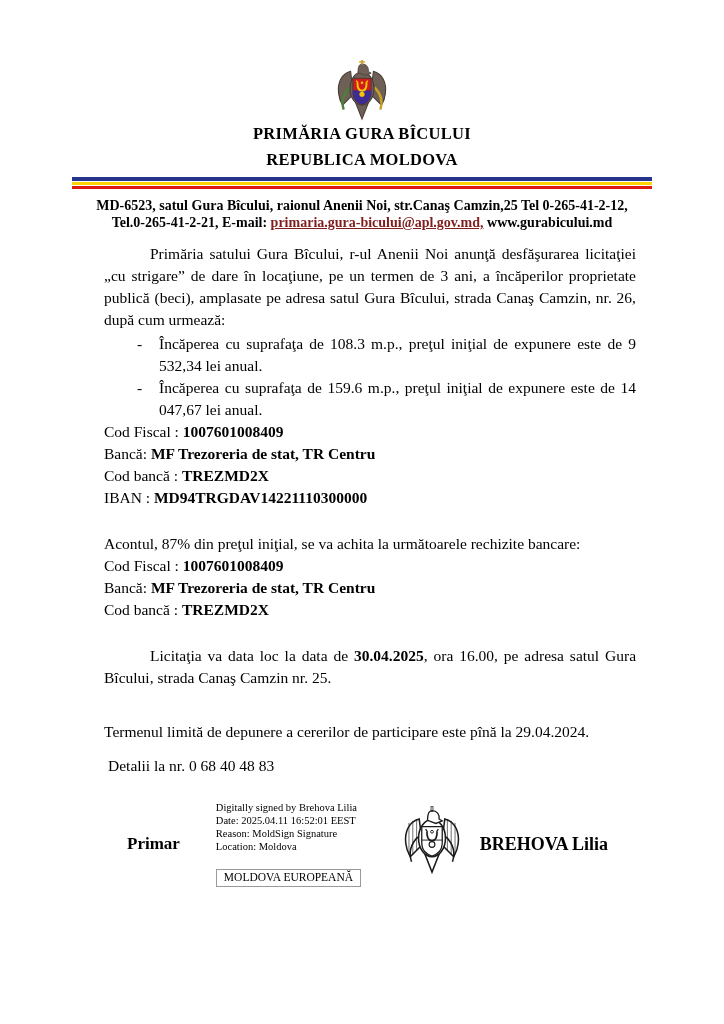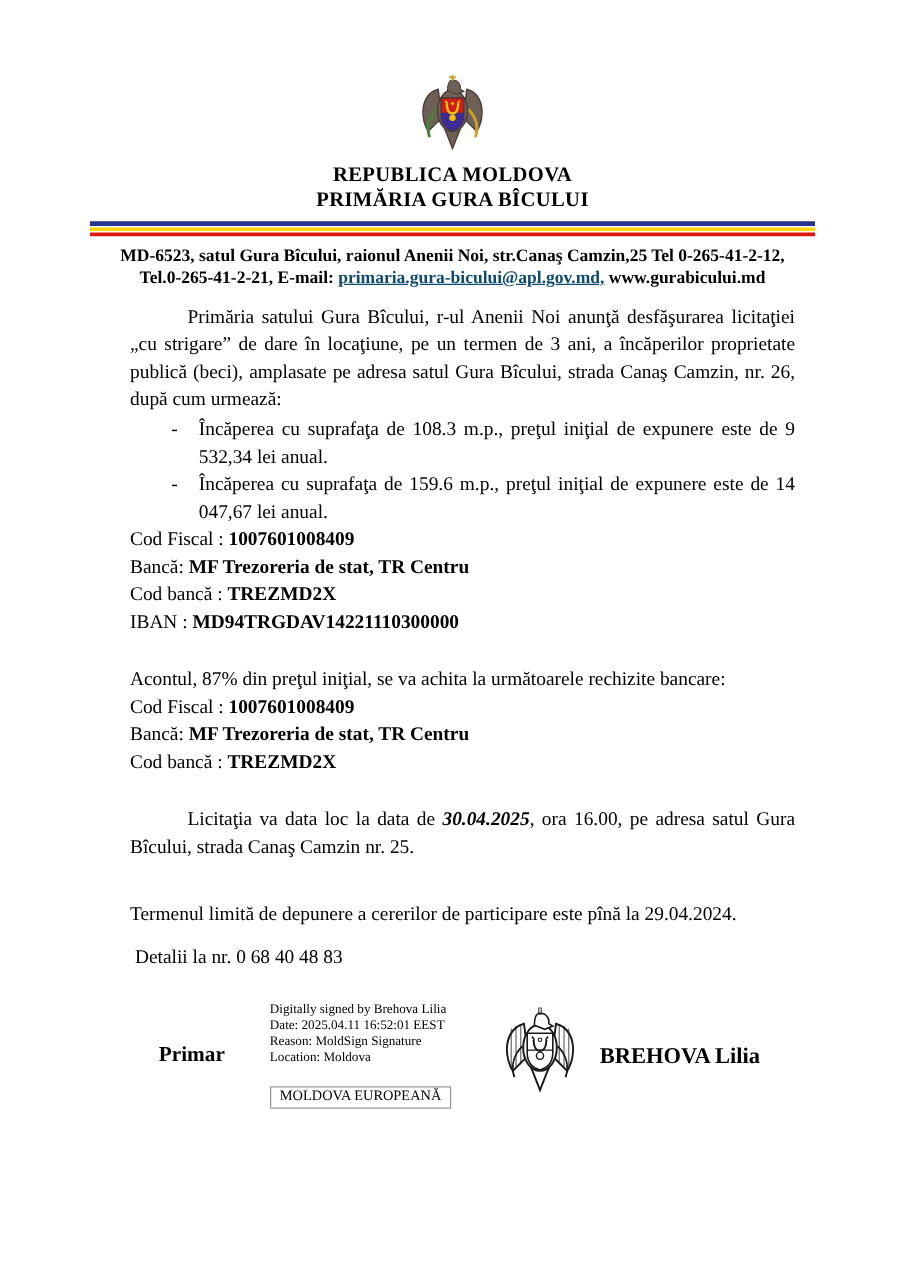--- a/index.html
+++ b/index.html
@@ -17,37 +17,37 @@
   .coat-wrap { display:flex; justify-content:center; }
   .head-line { font-weight:bold; font-size:16.5px; line-height:20px; letter-spacing:0.3px; }
   .head-line.first { margin-top:6px; }
   .flag-divider { width:580px; margin:7px auto 0; }
   .stripe { width:100%; }
   .stripe.blue   { height:4px; background:#26348B; }
   .stripe.gapln  { height:1px; background:#ffffff; }
   .stripe.yellow { height:3px; background:#FFD400; }
   .stripe.red    { height:3px; background:#E0180F; }
   .address-block { margin-top:8px; font-weight:bold; font-size:14px; line-height:17px; text-align:center; }
-  .email-link { color:#0c4a6e; text-decoration:underline; cursor:pointer; }
+  .email-link { color:#7f1d1d; text-decoration:underline; cursor:pointer; }
   
   .doc-title { text-align:center; font-weight:bold; font-size:16.5px; margin-top:15px; letter-spacing:0.4px; }
   .doc-main { width:532px; margin:0 0 0 104px; font-size:15.5px; line-height:22px; }
   .para { text-align:justify; }
   .para.indent { text-indent:46px; }
   .para.mt { margin-top:12px; }
   .lots { margin-top:2px; padding-left:33px; }
   .lot { display:flex; }
   .lot-marker { flex:none; width:22px; }
   .lot-text { flex:1; text-align:justify; }
   .bank-row { line-height:22px; }
   .bank-value { font-weight:bold; }
   .gap-before { margin-top:24px; }
   .gap-before-sm { margin-top:32px; }
   .contact-line { margin-top:12px; padding-left:4px; }
-  b { font-weight:bold;font-style:italic; }
+  b { font-weight:bold; }
   
   .signature-row { display:flex; align-items:center; margin:24px 0 0 104px; width:532px; }
   .signer-role { font-weight:bold; font-size:17px; margin-left:23px; flex:none; }
   .digital-sig { margin-left:36px; width:176px; font-size:10.5px; line-height:13px; flex:none; }
   .sig-stamp { display:inline-block; border:1px solid #9a9a9a; padding:1px 7px 2px; font-size:11.5px; margin-top:16px; white-space:nowrap; }
   .coat-bw-wrap { margin-left:8px; flex:none; }
   .signer-name { font-weight:bold; font-size:18px; margin-left:16px; flex:none; }
 </style>
 </head>
 <body>
@@ -69,22 +69,22 @@
         <rect x="48.5" y="0" width="3" height="8" fill="#C8A225"></rect>
         <rect x="45" y="2" width="10" height="2.6" fill="#C8A225"></rect>
         <path d="M34 32 H66 V57 C66 69 58 76 50 78 C42 76 34 69 34 57 Z" fill="#D21C1C" stroke="#3a3a3a" stroke-width="1.5"></path>
         <path d="M34 53 H66 V57 C66 69 58 76 50 78 C42 76 34 69 34 57 Z" fill="#3F2B94"></path>
         <path d="M42 40 C42 50 46 54 50 54 C54 54 58 50 58 40" fill="none" stroke="#F7C608" stroke-width="3.5"></path>
         <path d="M43 40 l-3 -4 M57 40 l3 -4" stroke="#F7C608" stroke-width="2.5"></path>
         <circle cx="50" cy="40" r="2.2" fill="#F7C608"></circle>
         <circle cx="50" cy="60" r="4.5" fill="#F7C608"></circle>
       </svg>
     </div>
+    <div class="head-line">PRIMĂRIA GURA BÎCULUI</div>
     <div class="head-line first">REPUBLICA MOLDOVA</div>
-    <div class="head-line">PRIMĂRIA GURA BÎCULUI</div>
 
     <div class="flag-divider">
       <div class="stripe blue"></div>
       <div class="stripe gapln"></div>
       <div class="stripe yellow"></div>
       <div class="stripe gapln"></div>
       <div class="stripe red"></div>
     </div>
 
     <div class="address-block">

